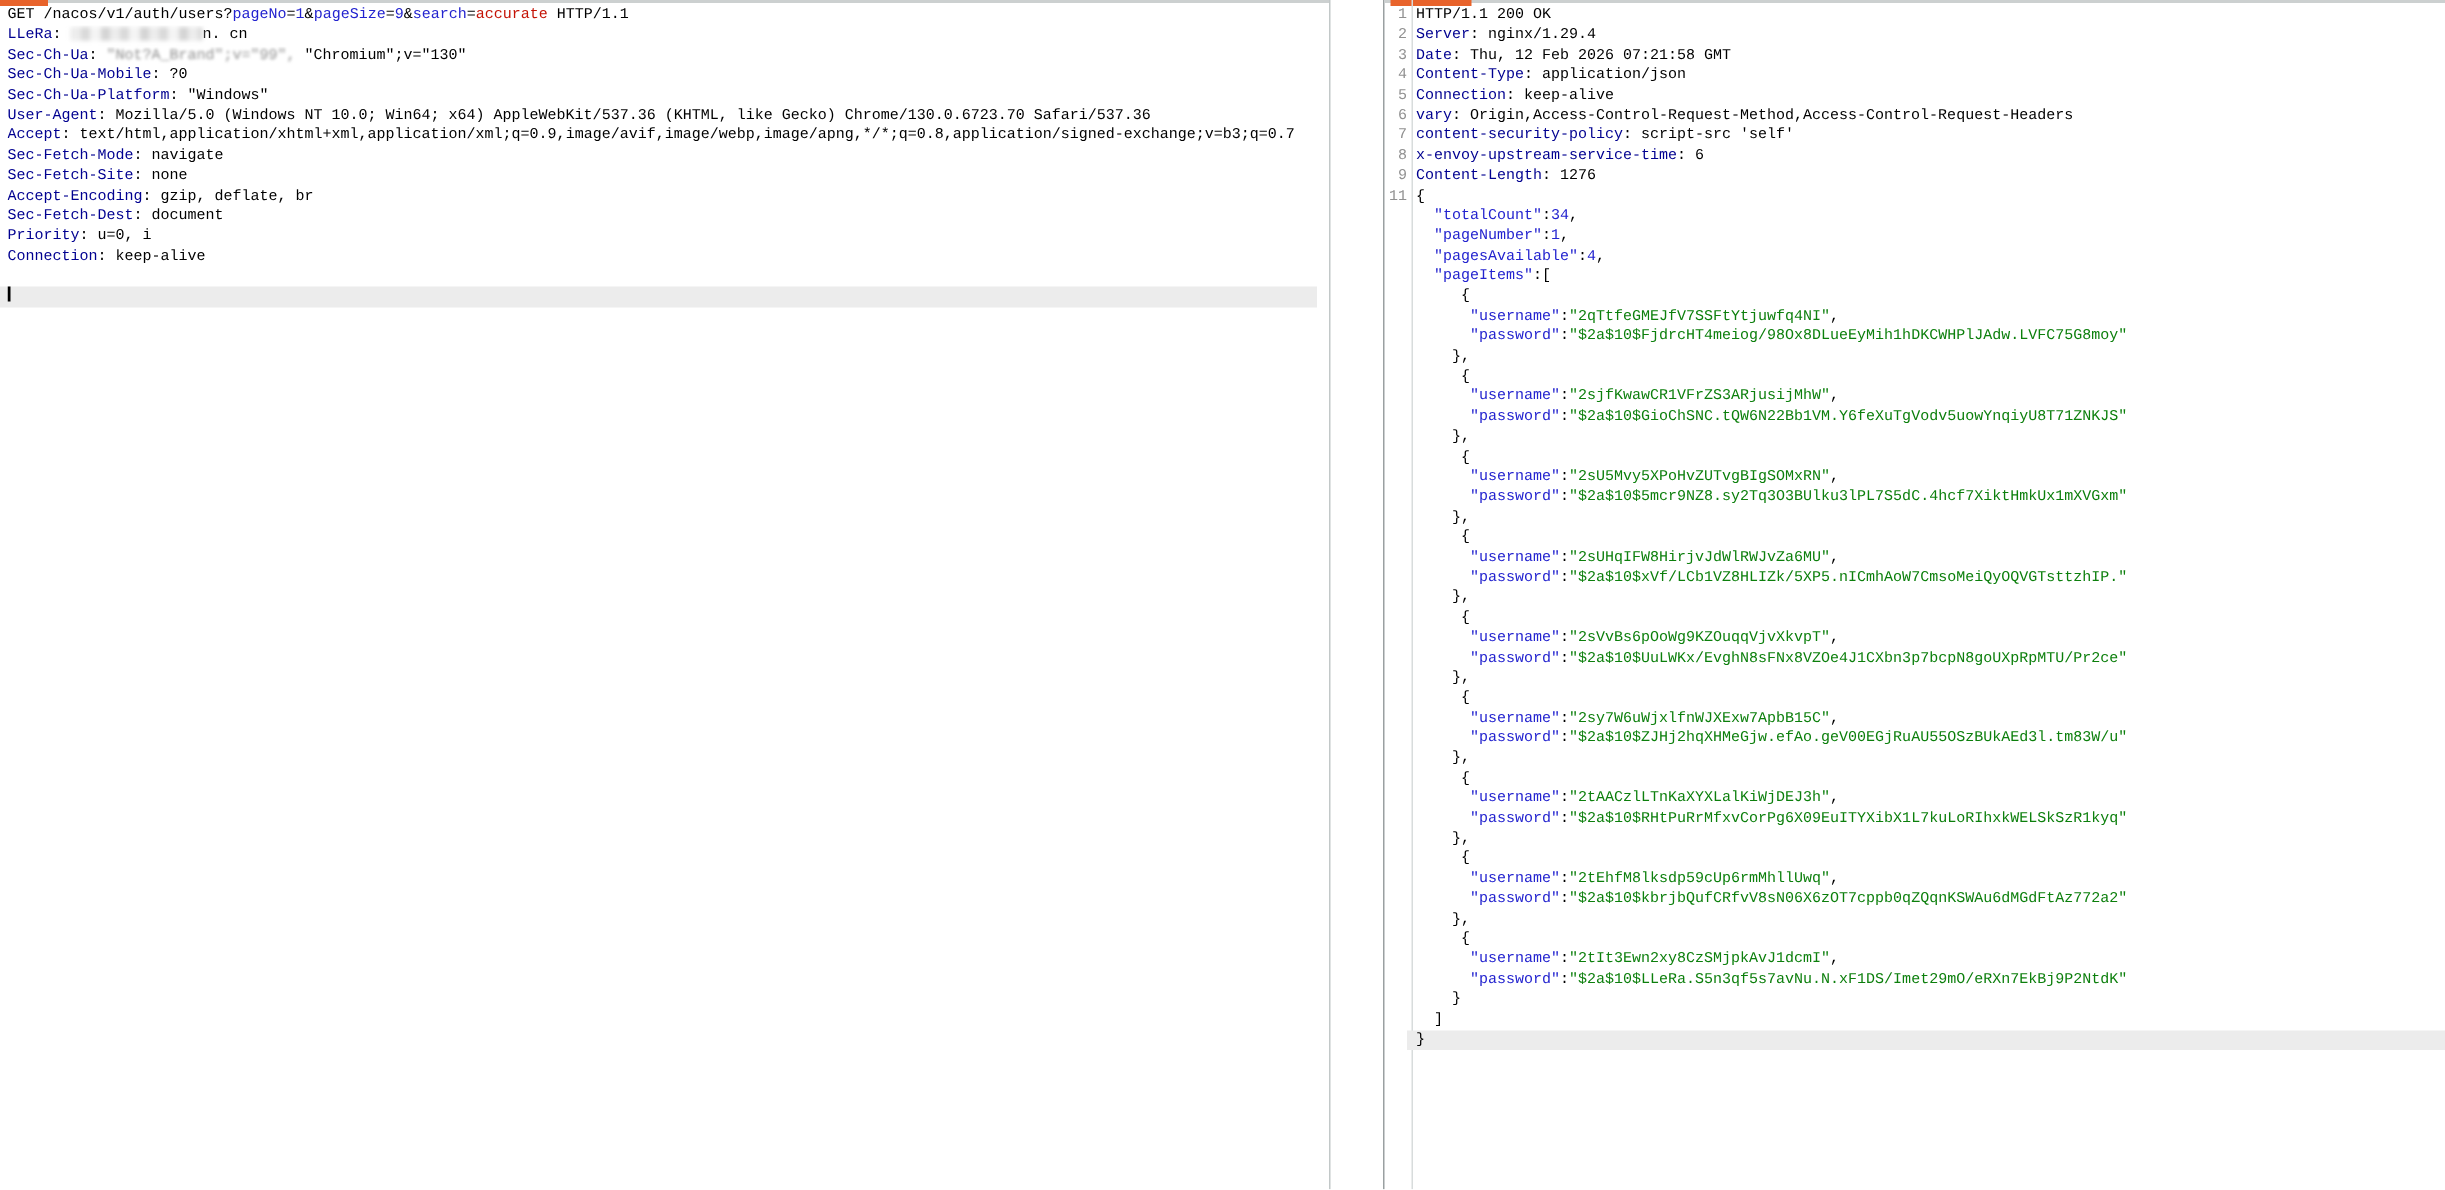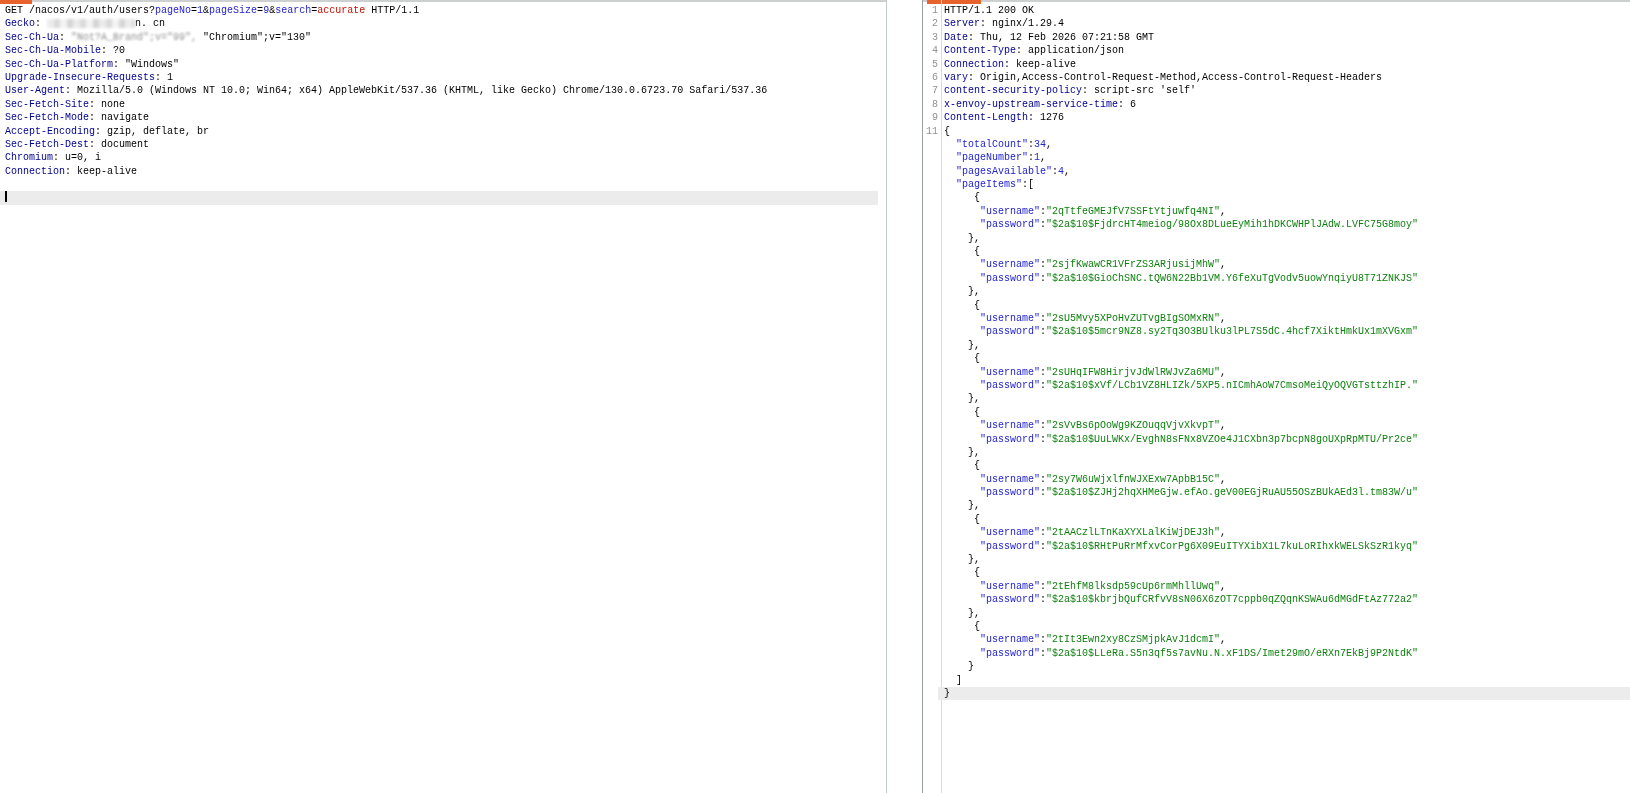--- a/index.html
+++ b/index.html
@@ -38,31 +38,31 @@
 <body>
 
 <div class="screen">
 
   <section class="pane pane-left">
     <div class="sbar">
       <div class="sthumb" id="req-thumb" style="left: 0px; width: 32px;"></div>
     </div>
     <div class="rows" id="request-rows">
         <div class="row"><div class="line"><span class="c-p">GET /nacos/v1/auth/users?</span><span class="c-b">pageNo</span><span class="c-p">=</span><span class="c-b">1</span><span class="c-p">&amp;</span><span class="c-b">pageSize</span><span class="c-p">=</span><span class="c-b">9</span><span class="c-p">&amp;</span><span class="c-b">search</span><span class="c-p">=</span><span class="c-r">accurate</span><span class="c-p"> HTTP/1.1</span></div></div>
-        <div class="row"><div class="line"><span class="c-h">Gecko</span><span class="c-p">: </span><span class="mosaic"></span><span class="c-p">n. cn</span></div></div>
+        <div class="row"><div class="line"><span class="c-h">LLeRa</span><span class="c-p">: </span><span class="mosaic"></span><span class="c-p">n. cn</span></div></div>
         <div class="row"><div class="line"><span class="c-h">Sec-Ch-Ua</span><span class="c-p">: </span><span class="c-blur">"Not?A_Brand";v="99", </span><span class="c-p">"Chromium";v="130"</span></div></div>
         <div class="row"><div class="line"><span class="c-h">Sec-Ch-Ua-Mobile</span><span class="c-p">: </span><span class="c-p">?0</span></div></div>
         <div class="row"><div class="line"><span class="c-h">Sec-Ch-Ua-Platform</span><span class="c-p">: </span><span class="c-p">"Windows"</span></div></div>
-        <div class="row"><div class="line"><span class="c-h">Upgrade-Insecure-Requests</span><span class="c-p">: </span><span class="c-p">1</span></div></div>
         <div class="row"><div class="line"><span class="c-h">User-Agent</span><span class="c-p">: </span><span class="c-p">Mozilla/5.0 (Windows NT 10.0; Win64; x64) AppleWebKit/537.36 (KHTML, like Gecko) Chrome/130.0.6723.70 Safari/537.36</span></div></div>
+        <div class="row"><div class="line"><span class="c-h">Accept</span><span class="c-p">: </span><span class="c-p">text/html,application/xhtml+xml,application/xml;q=0.9,image/avif,image/webp,image/apng,*/*;q=0.8,application/signed-exchange;v=b3;q=0.7</span></div></div>
+        <div class="row"><div class="line"><span class="c-h">Sec-Fetch-Mode</span><span class="c-p">: </span><span class="c-p">navigate</span></div></div>
         <div class="row"><div class="line"><span class="c-h">Sec-Fetch-Site</span><span class="c-p">: </span><span class="c-p">none</span></div></div>
-        <div class="row"><div class="line"><span class="c-h">Sec-Fetch-Mode</span><span class="c-p">: </span><span class="c-p">navigate</span></div></div>
         <div class="row"><div class="line"><span class="c-h">Accept-Encoding</span><span class="c-p">: </span><span class="c-p">gzip, deflate, br</span></div></div>
         <div class="row"><div class="line"><span class="c-h">Sec-Fetch-Dest</span><span class="c-p">: </span><span class="c-p">document</span></div></div>
-        <div class="row"><div class="line"><span class="c-h">Chromium</span><span class="c-p">: </span><span class="c-p">u=0, i</span></div></div>
+        <div class="row"><div class="line"><span class="c-h">Priority</span><span class="c-p">: </span><span class="c-p">u=0, i</span></div></div>
         <div class="row"><div class="line"><span class="c-h">Connection</span><span class="c-p">: </span><span class="c-p">keep-alive</span></div></div>
         <div class="row"><div class="line"></div></div>
         <div class="row hl-full"><div class="line"><span class="caret"></span></div></div>
       </div>
   </section>
 
   <section class="pane pane-right">
     <div class="sbar">
       <div class="sthumb" id="res-thumb" style="left: 4px; width: 54px;"></div>
     </div>

